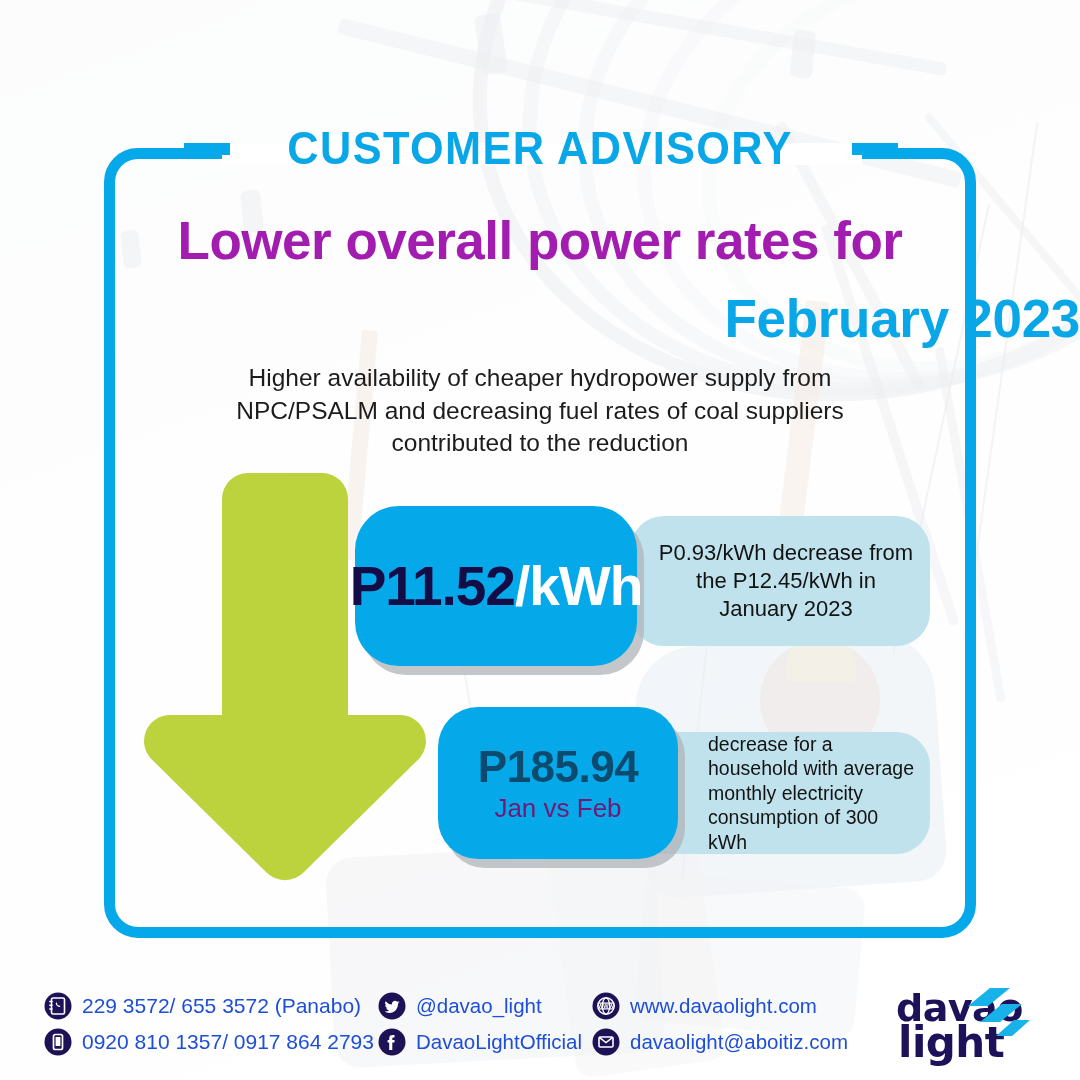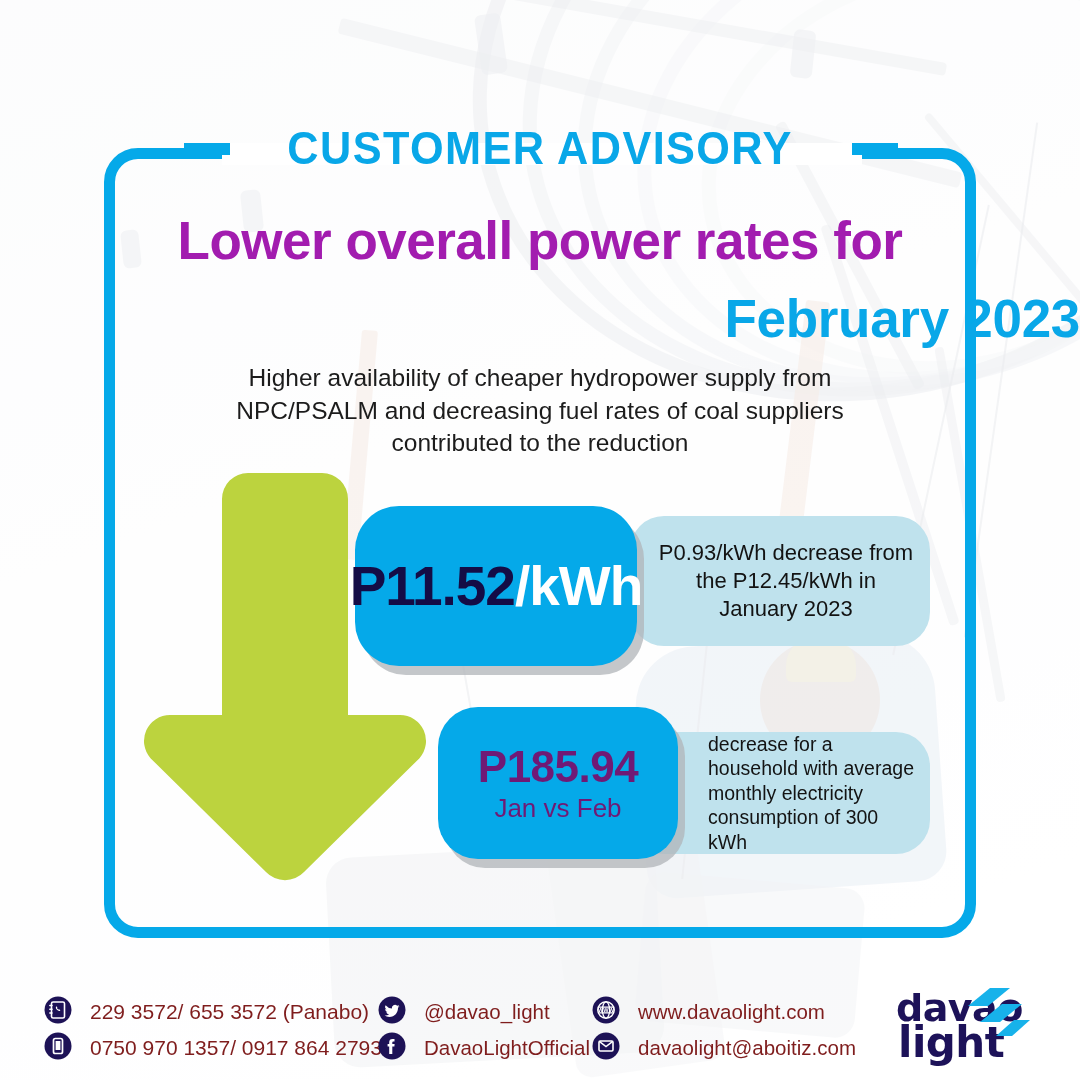--- a/index.html
+++ b/index.html
@@ -216,40 +216,39 @@
     white-space:nowrap;
   }
   .rate .amt{color:#140c46;}
   .rate .unit{color:#ffffff;}
 
   
   .pale2{left:630px;top:732px;width:300px;height:122px;}
   .pale2 .pale-text{padding-left:78px;padding-right:10px;font-size:19.5px;line-height:1.26;}
   .card2{left:438px;top:707px;width:240px;height:152px;border-radius:40px;}
   .amount2{
-    color:#701a75;font-size:44px;font-weight:bold;letter-spacing:-0.5px;line-height:1;
+    color:#0c4a6e;font-size:44px;font-weight:bold;letter-spacing:-0.5px;line-height:1;
   }
   .sublabel2{
     color:#701a75;font-size:26px;font-weight:400;margin-top:6px;line-height:1;
   }
 
   
   .footer{
     position:absolute;
     left:0;top:972px;width:1080px;height:108px;
     z-index:7;
   }
   .fcol{position:absolute;}
   .fitem{
-    display:flex;align-items:flex-end;
+    display:flex;align-items:center;
     height:36px;
-    color:#7f1d1d;
+    color:#1d4ed8;
     font-size:21px;
     white-space:nowrap;
-    gap:8px;
   }
   .fitem .ficon{
     width:28px;height:28px;flex:0 0 28px;
     margin-right:10px;
     display:flex;align-items:center;justify-content:center;
   }
   .fcol1{left:44px;top:16px;}
   .fcol2{left:378px;top:16px;}
   .fcol3{left:592px;top:16px;}
   .fcol2 .fitem,.fcol3 .fitem{font-size:20.5px;}
@@ -352,21 +351,21 @@
         <span>229 3572/ 655 3572 (Panabo)</span>
       </div>
       <div class="fitem">
         <span class="ficon">
           <svg width="28" height="28" viewBox="0 0 28 28">
             <circle cx="14" cy="14" r="13.5" fill="#1d1256"></circle>
             <rect x="9.5" y="6.5" width="9" height="15" rx="1.8" fill="none" stroke="#fff" stroke-width="1.7"></rect>
             <rect x="11.6" y="9" width="4.8" height="9" fill="#fff"></rect>
           </svg>
         </span>
-        <span>0750 970 1357/ 0917 864 2793</span>
+        <span>0920 810 1357/ 0917 864 2793</span>
       </div>
     </div>
 
     <div class="fcol fcol2">
       <div class="fitem">
         <span class="ficon">
           <svg width="28" height="28" viewBox="0 0 28 28">
             <circle cx="14" cy="14" r="13.5" fill="#1d1256"></circle>
             <path d="M21.5 10.2c-.55.25-1.14.41-1.76.49.63-.38 1.12-.98 1.35-1.69-.6.35-1.25.61-1.95.75a3.07 3.07 0 0 0-5.23 2.8 8.71 8.71 0 0 1-6.32-3.2 3.07 3.07 0 0 0 .95 4.09c-.5-.02-.97-.15-1.39-.38v.04c0 1.49 1.06 2.73 2.46 3.01-.26.07-.53.11-.81.11-.2 0-.39-.02-.58-.06a3.08 3.08 0 0 0 2.87 2.13 6.16 6.16 0 0 1-3.81 1.31c-.25 0-.49-.01-.73-.04a8.69 8.69 0 0 0 4.71 1.38c5.65 0 8.74-4.68 8.74-8.74l-.01-.4c.6-.43 1.12-.97 1.53-1.59z" fill="#fff"></path>
           </svg>

